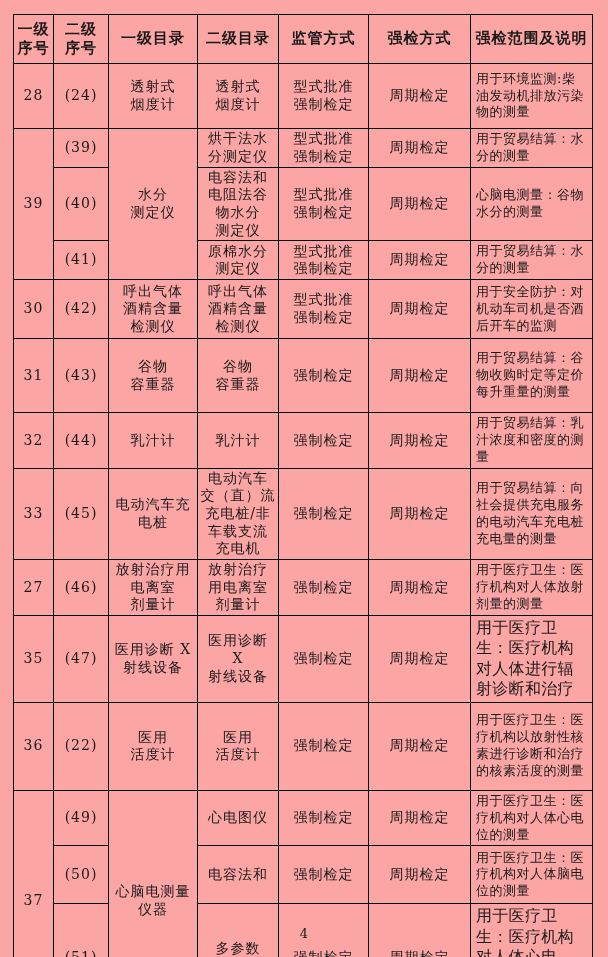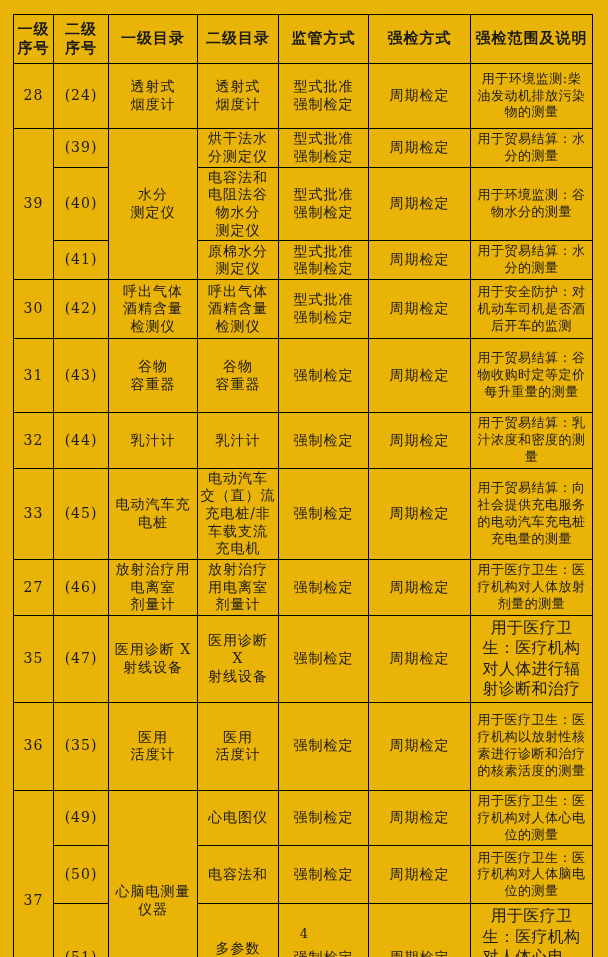--- a/index.html
+++ b/index.html
@@ -1,37 +1,37 @@
 <!DOCTYPE html>
 <html><head>
 <meta charset="utf-8">
 <style>
   html,body { margin:0; padding:0; }
   body {
     width:608px; height:957px; background:#ffffff;
     font-family:"DejaVu Serif","Liberation Serif",serif;
     color:#1a1a1a;
   }
-  .page { position:relative; width:608px; height:957px; background:#eab308; overflow:hidden; }
+  .page { position:relative; width:608px; height:957px; background:#fca5a5; overflow:hidden; }
   table.catalog {
     position:absolute; left:13px; top:14px;
     border-collapse:collapse; table-layout:fixed;
     border:1.5px solid #000;
   }
   th, td { border:1px solid #000; vertical-align:middle; overflow:hidden; }
   th {
     font-size:15px; font-weight:bold; text-align:center;
     white-space:pre-line; line-height:1.3; letter-spacing:1px; padding:2px 2px;
   }
   td.center {
     font-size:14px; text-align:center; white-space:pre-line;
     line-height:1.26; letter-spacing:1px; padding:1px 2px;
   }
   td.desc {
-    font-size:13px; text-align:center; line-height:1.3;
+    font-size:13px; text-align:left; line-height:1.3;
     letter-spacing:0.5px; padding:2px 5px;
   }
   td.desc.small { font-size:16px; line-height:1.28; letter-spacing:0.3px; }
   .page-number {
     position:absolute; top:926px; left:0; width:608px;
     text-align:center; font-size:13px; color:#1a1a1a;
   }
 </style>
 </head>
 <body>
@@ -87,21 +87,21 @@
         </tr>
         <tr style="height: 71px;">
           <td class="center">(40)</td>
           <td class="center">电容法和
 电阻法谷
 物水分
 测定仪</td>
           <td class="center">型式批准
 强制检定</td>
           <td class="center">周期检定</td>
-          <td class="desc">用于环境监测：谷物水分的测量</td>
+          <td class="desc">心脑电测量：谷物水分的测量</td>
         </tr>
         <tr style="height: 35px;">
           <td class="center">(41)</td>
           <td class="center">原棉水分
 测定仪</td>
           <td class="center">型式批准
 强制检定</td>
           <td class="center">周期检定</td>
           <td class="desc">用于贸易结算：水分的测量</td>
         </tr>
@@ -172,21 +172,21 @@
           <td class="center">医用诊断 X
 射线设备</td>
           <td class="center">医用诊断 X
 射线设备</td>
           <td class="center">强制检定</td>
           <td class="center">周期检定</td>
           <td class="desc small">用于医疗卫生：医疗机构对人体进行辐射诊断和治疗</td>
         </tr>
         <tr style="height: 88px;">
           <td class="center">36</td>
-          <td class="center">(35)</td>
+          <td class="center">(22)</td>
           <td class="center">医用
 活度计</td>
           <td class="center">医用
 活度计</td>
           <td class="center">强制检定</td>
           <td class="center">周期检定</td>
           <td class="desc">用于医疗卫生：医疗机构以放射性核素进行诊断和治疗的核素活度的测量</td>
         </tr>
         <tr style="height: 52px;">
           <td rowspan="3" class="center">37</td>

